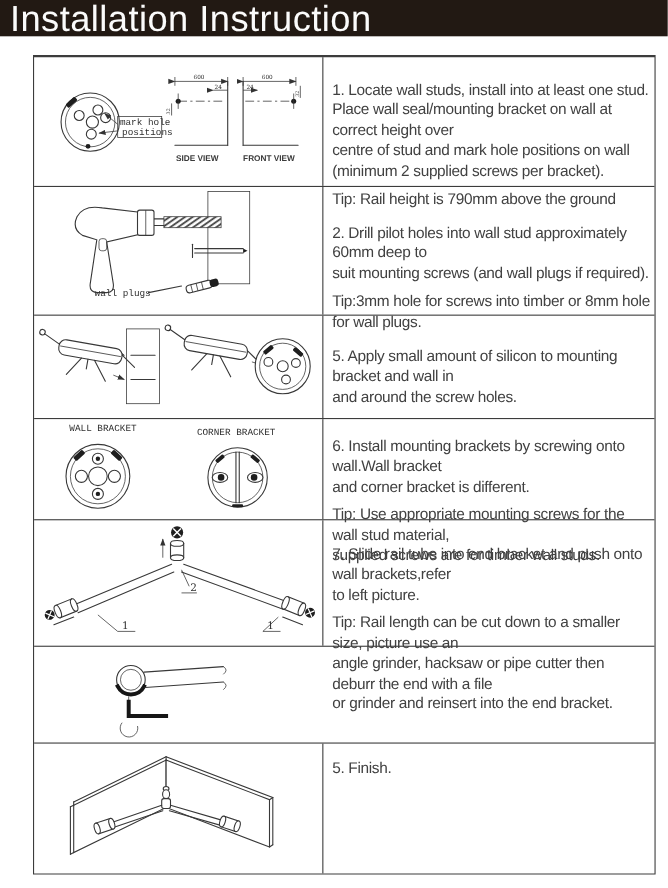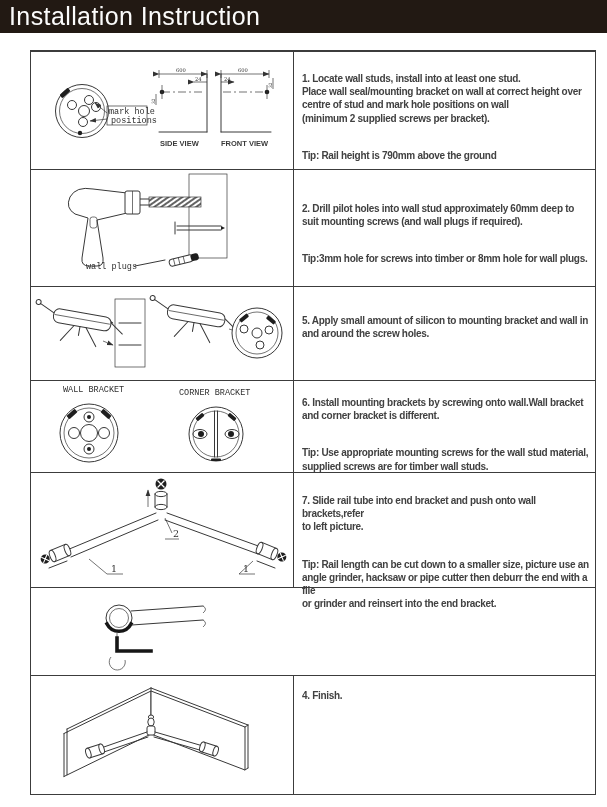--- a/index.html
+++ b/index.html
@@ -2,39 +2,39 @@
 <html><head>
 <meta charset="utf-8">
 <style>
   html,body{margin:0;padding:0}
   body{
     width:607px;height:807px;position:relative;overflow:hidden;
     background:#fff;font-family:"Liberation Sans",sans-serif;
   }
   .titlebar{
     position:absolute;left:0;top:0;width:607px;height:33px;
-    background:#221913;color:#fbfbfb;font-size:25px;line-height:33px;
+    background:#221913;color:#fbfbfb;font-size:33px;line-height:33px;
     padding-left:9px;box-sizing:border-box;letter-spacing:.4px;
   }
   .doc{
     position:absolute;left:30px;top:50px;width:566px;height:745px;
     border:1px solid #3c3c3c;border-top-width:2px;box-sizing:border-box;
     display:flex;flex-direction:column;background:#fff;
   }
   .row{display:flex;border-bottom:1px solid #3c3c3c;box-sizing:border-box}
   .row:last-child{border-bottom:none;flex:1}
   .h1{height:118px}.h2{height:117px}.h3{height:94px}.h4{height:92px}.h5{height:115px}.h6{height:88px}
   .fig{width:262px;flex:0 0 262px;position:relative;overflow:hidden}
   .txt{
     flex:1;border-left:1px solid #3c3c3c;padding:4px 4px 4px 8px;
-    font-size:10px;font-weight:bold;letter-spacing:-.3px;
+    font-size:14px;font-weight:normal;letter-spacing:-.3px;
     color:#414141;box-sizing:border-box;
   }
   .txt p{margin:0;white-space:pre-line;line-height:1.32}
-  .txt p.tip{margin-top:24px}
+  .txt p.tip{margin-top:7px}
   .pt20{padding-top:20px}.pt30{padding-top:32px}.pt26{padding-top:27px}
   .pt14{padding-top:15px}.pt19{padding-top:21px}.pt16{padding-top:16px}.pt12{padding-top:13px}
   svg{display:block}
   .ln{stroke:#383838;stroke-width:1;fill:none;stroke-linecap:round}
   .lnt{stroke:#383838;stroke-width:.7;fill:none}
   .fw{fill:#fff;stroke:#383838;stroke-width:1}
   .fd{fill:#1e1e1e;stroke:none}
   .thk{stroke:#161616;stroke-width:3.6;fill:none;stroke-linecap:square}
   svg text{fill:#2f2f2f}
   .lblmono{font-family:"Liberation Mono",monospace;font-size:8.5px}
@@ -369,17 +369,17 @@
           <ellipse cx="7" cy="0" rx="2.4" ry="5" class="fw"></ellipse>
         </g>
         <g transform="translate(178,73) rotate(18)">
           <rect x="-7" y="-5" width="14" height="10" class="fw"></rect>
           <ellipse cx="-7" cy="0" rx="2.4" ry="5" class="fw"></ellipse>
           <ellipse cx="7" cy="0" rx="2.4" ry="5" class="fw"></ellipse>
         </g>
       </svg>
     </div>
     <div class="txt pt12">
-      <p class="main">4. Finish.</p>
+      <p class="main">5. Finish.</p>
     </div>
   </div>
 
 </div>
 
 </body></html>

